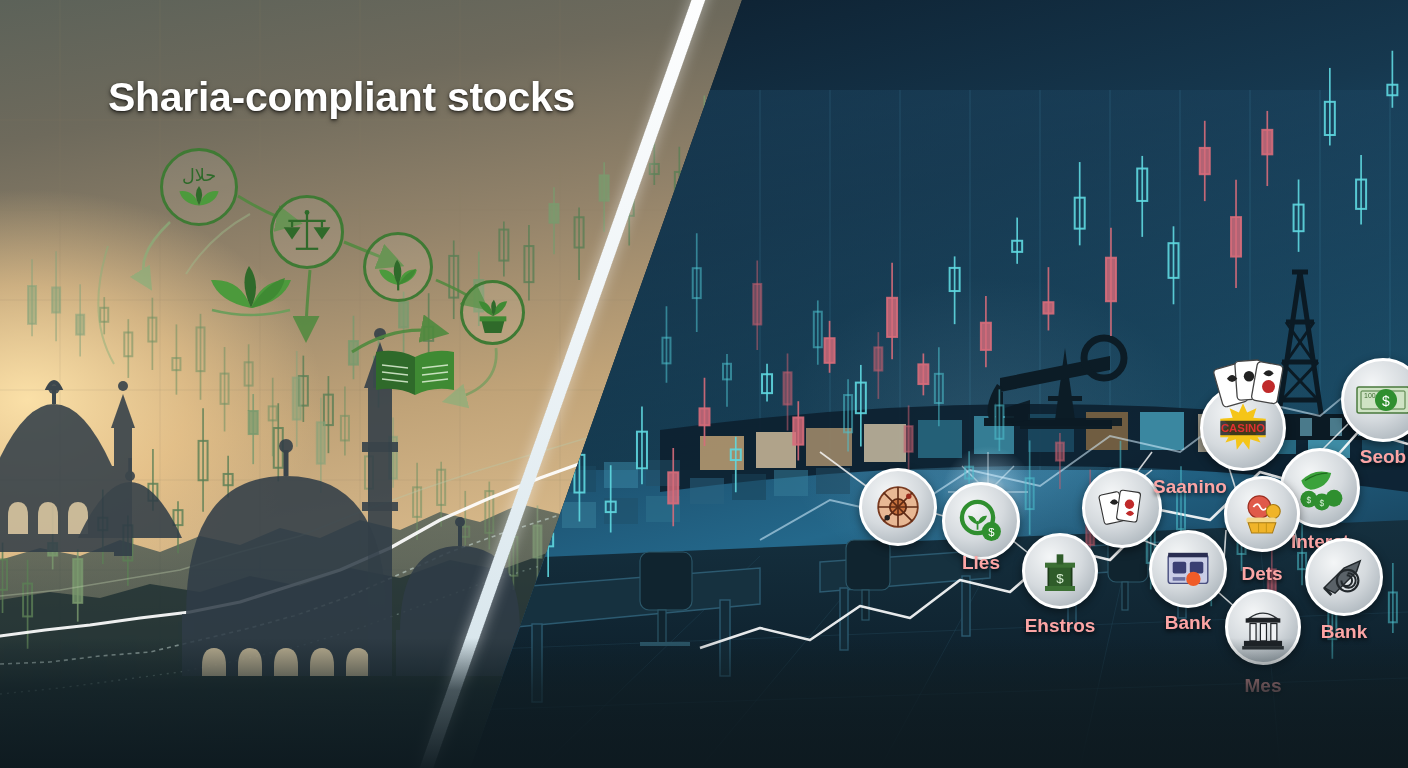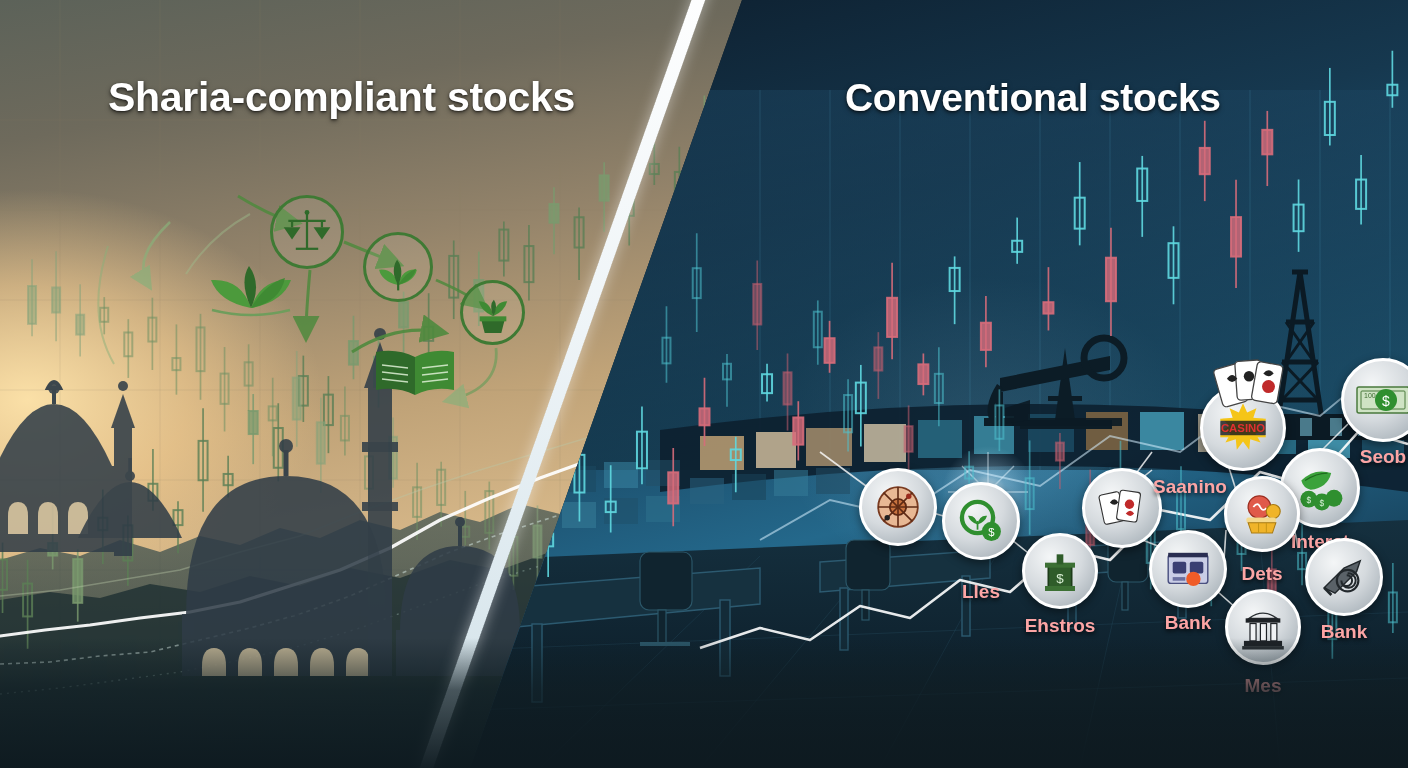--- a/index.html
+++ b/index.html
@@ -333,20 +333,30 @@
     <path d="M344 242 q34 14 52 21" fill="none" stroke="#4f8a3e" stroke-width="3" opacity=".85" marker-end="url(#agrn)"></path>
     <path d="M436 280 q32 14 46 25" fill="none" stroke="#4f8a3e" stroke-width="3" opacity=".85" marker-end="url(#agrn)"></path>
     <path d="M170 222 q-38 36 -22 62" fill="none" stroke="#8ab07a" stroke-width="2.6" opacity=".7" marker-end="url(#agrn2)"></path>
     <path d="M310 270 q-4 44 -4 64" fill="none" stroke="#4f8a3e" stroke-width="3" opacity=".85" marker-end="url(#agrn)"></path>
     <path d="M352 352 q44 -28 88 -20" fill="none" stroke="#4f8a3e" stroke-width="3.2" opacity=".9" marker-end="url(#agrn)"></path>
     <path d="M496 348 q4 40 -46 52" fill="none" stroke="#6f9d5c" stroke-width="2.8" opacity=".7" marker-end="url(#agrn2)"></path>
     <path d="M108 246 q-22 70 6 118" fill="none" stroke="#8ab07a" stroke-width="2" opacity=".5"></path>
     <path d="M250 214 q-40 22 -64 60" fill="none" stroke="#9dbd8b" stroke-width="2" opacity=".45"></path>
   </svg>
 
+  <div class="hicon" style="left:160px;top:148px;width:78px;height:78px;">
+    <svg viewBox="0 0 60 60" width="62" height="62">
+      <text x="30" y="24" font-size="17" fill="#2f6a2a" text-anchor="middle" font-family="'DejaVu Sans',sans-serif">حلال</text>
+      <g fill="#4c9a3c">
+        <path d="M30 48 q-16 -2 -19 -14 q14 -2 19 14 Z"></path>
+        <path d="M30 48 q16 -2 19 -14 q-14 -2 -19 14 Z"></path>
+        <path d="M30 48 q-6 -12 0 -19 q6 7 0 19 Z" fill="#2f6a2a"></path>
+      </g>
+    </svg>
+  </div>
 
   <div class="hicon" style="left:270px;top:195px;width:74px;height:74px;">
     <svg viewBox="0 0 60 60" width="56" height="56">
       <g stroke="#2f6a2a" stroke-width="2.4" fill="none">
         <line x1="30" y1="10" x2="30" y2="48"></line>
         <line x1="10" y1="18" x2="50" y2="18"></line>
         <line x1="14" y1="18" x2="14" y2="25"></line>
           <line x1="46" y1="18" x2="46" y2="25"></line>
         <line x1="18" y1="48" x2="42" y2="48"></line>
       </g>
@@ -711,21 +721,21 @@
   <div class="badge" style="left:942px;top:482px;width:78px;height:78px;">
     <svg viewBox="0 0 60 60" width="52" height="52">
       <circle cx="26" cy="26" r="18" fill="none" stroke="#2f8f2f" stroke-width="5"></circle>
       <path d="M26 34 q-9 -3 -11 -10 q9 -1 11 10 Z" fill="#2f8f2f"></path>
       <path d="M26 34 q9 -3 11 -10 q-9 -1 -11 10 Z" fill="#2f8f2f"></path>
       <rect x="25" y="30" width="2" height="10" fill="#2f8f2f"></rect>
       <circle cx="42" cy="42" r="11" fill="#2f8f2f"></circle>
       <text x="42" y="47" font-size="13" fill="#fff" text-anchor="middle" font-family="'Liberation Sans',sans-serif">$</text>
     </svg>
   </div>
-  <div class="badge-label" style="left:981px;top:581px;text-align:right;">Lles</div>
+  <div class="badge-label" style="left:981px;top:552px;text-align:right;">Lles</div>
 
   <div class="badge" style="left:1022px;top:533px;width:76px;height:76px;">
     <svg viewBox="0 0 60 60" width="50" height="50">
       <rect x="16" y="24" width="28" height="26" fill="#2f5c2a" stroke="#1d3b19" stroke-width="2"></rect>
       <rect x="12" y="20" width="36" height="6" fill="#3c7034"></rect>
       <rect x="12" y="48" width="36" height="6" fill="#3c7034"></rect>
       <rect x="26" y="10" width="8" height="12" fill="#2f5c2a"></rect>
       <text x="30" y="44" font-size="16" fill="#d9eed4" text-anchor="middle" font-family="'Liberation Sans',sans-serif">$</text>
     </svg>
   </div>
@@ -838,15 +848,14 @@
       <circle cx="34" cy="34" r="12" fill="none" stroke="#22282c" stroke-width="2.4"></circle>
       <path d="M34 34 m0 -8 a8 8 0 1 1 -7 8 a6 6 0 1 0 6 -6" fill="none" stroke="#22282c" stroke-width="2.2"></path>
       <path d="M8 42 L16 50" stroke="#22282c" stroke-width="3"></path>
     </svg>
   </div>
   <div class="badge-label" style="left:1344px;top:621px;">Bank</div>
 
   <div class="bottom-band"></div>
 
   <div class="title" id="title-left">Sharia-compliant stocks</div>
-  <div class="title" id="title-right">Conventional stocks</div>
 
 </div>
 
 </body></html>

